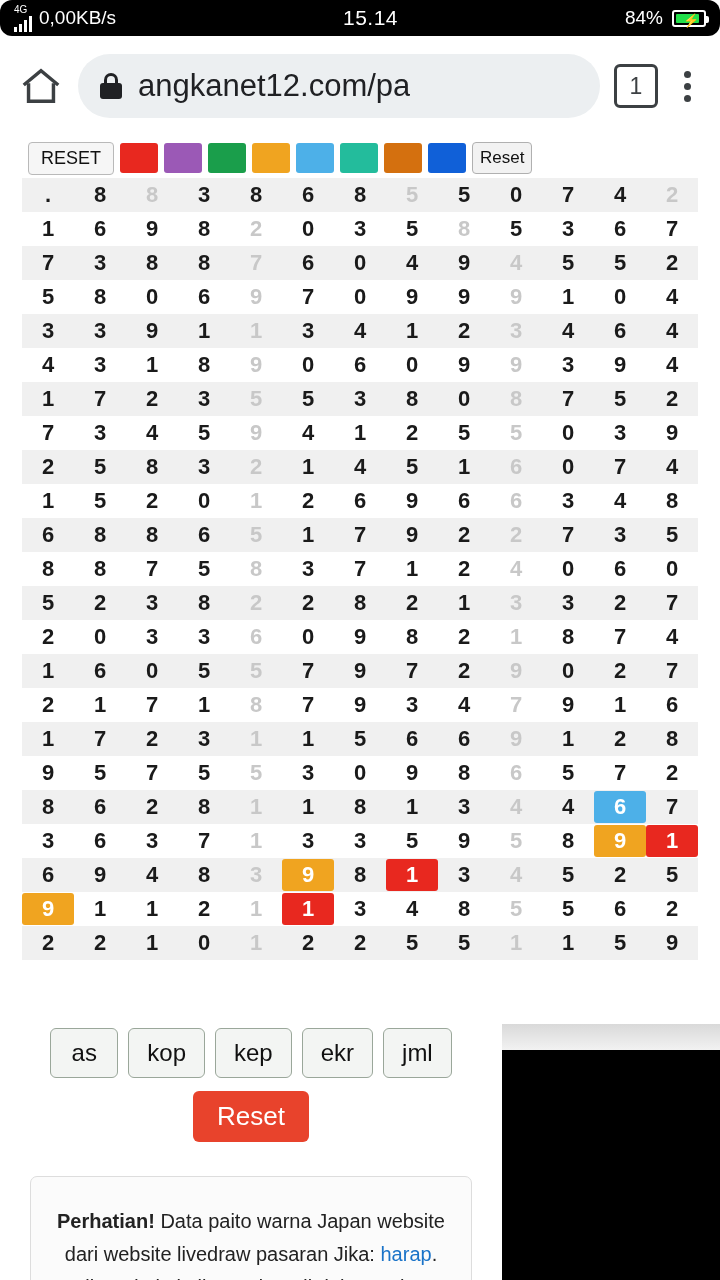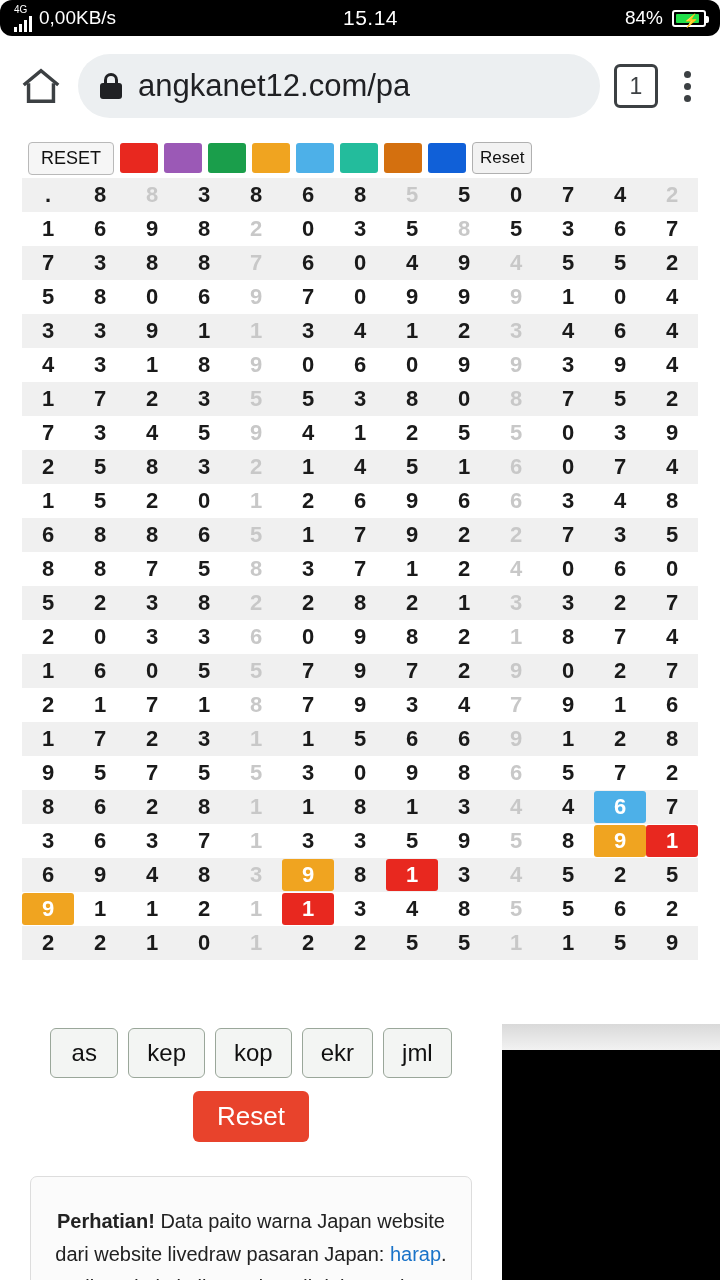--- a/index.html
+++ b/index.html
@@ -2607,37 +2607,37 @@
               <td style="width: 2.94118%;">
                 <span class="cellv dim">.</span>
               </td>
             </tr>
           </tbody>
       </table>
     </div>
 
     <div class="btnrow">
       <span class="gbtn">as</span>
+      <span class="gbtn">kop</span>
       <span class="gbtn">kep</span>
-      <span class="gbtn">kop</span>
       <span class="gbtn">ekr</span>
       <span class="gbtn">jml</span>
     </div>
 
     <div class="reset-big">
       <span>Reset</span>
     </div>
 
     <div class="darkpanel">
       <div class="grad"></div>
     </div>
 
     <div class="notice">
       <b>Perhatian!</b>
       <span>Data paito warna Japan website</span>
-      <span>dari website livedraw pasaran Japan:</span>
+      <span>dari website livedraw pasaran Jika:</span>
       <a href="#">harap</a><span>.</span>
       <span>Jika ada kekeliruan data di dalam paito, harap</span>
       
     </div>
 
   </div>
 </div>
 
 </body></html>

